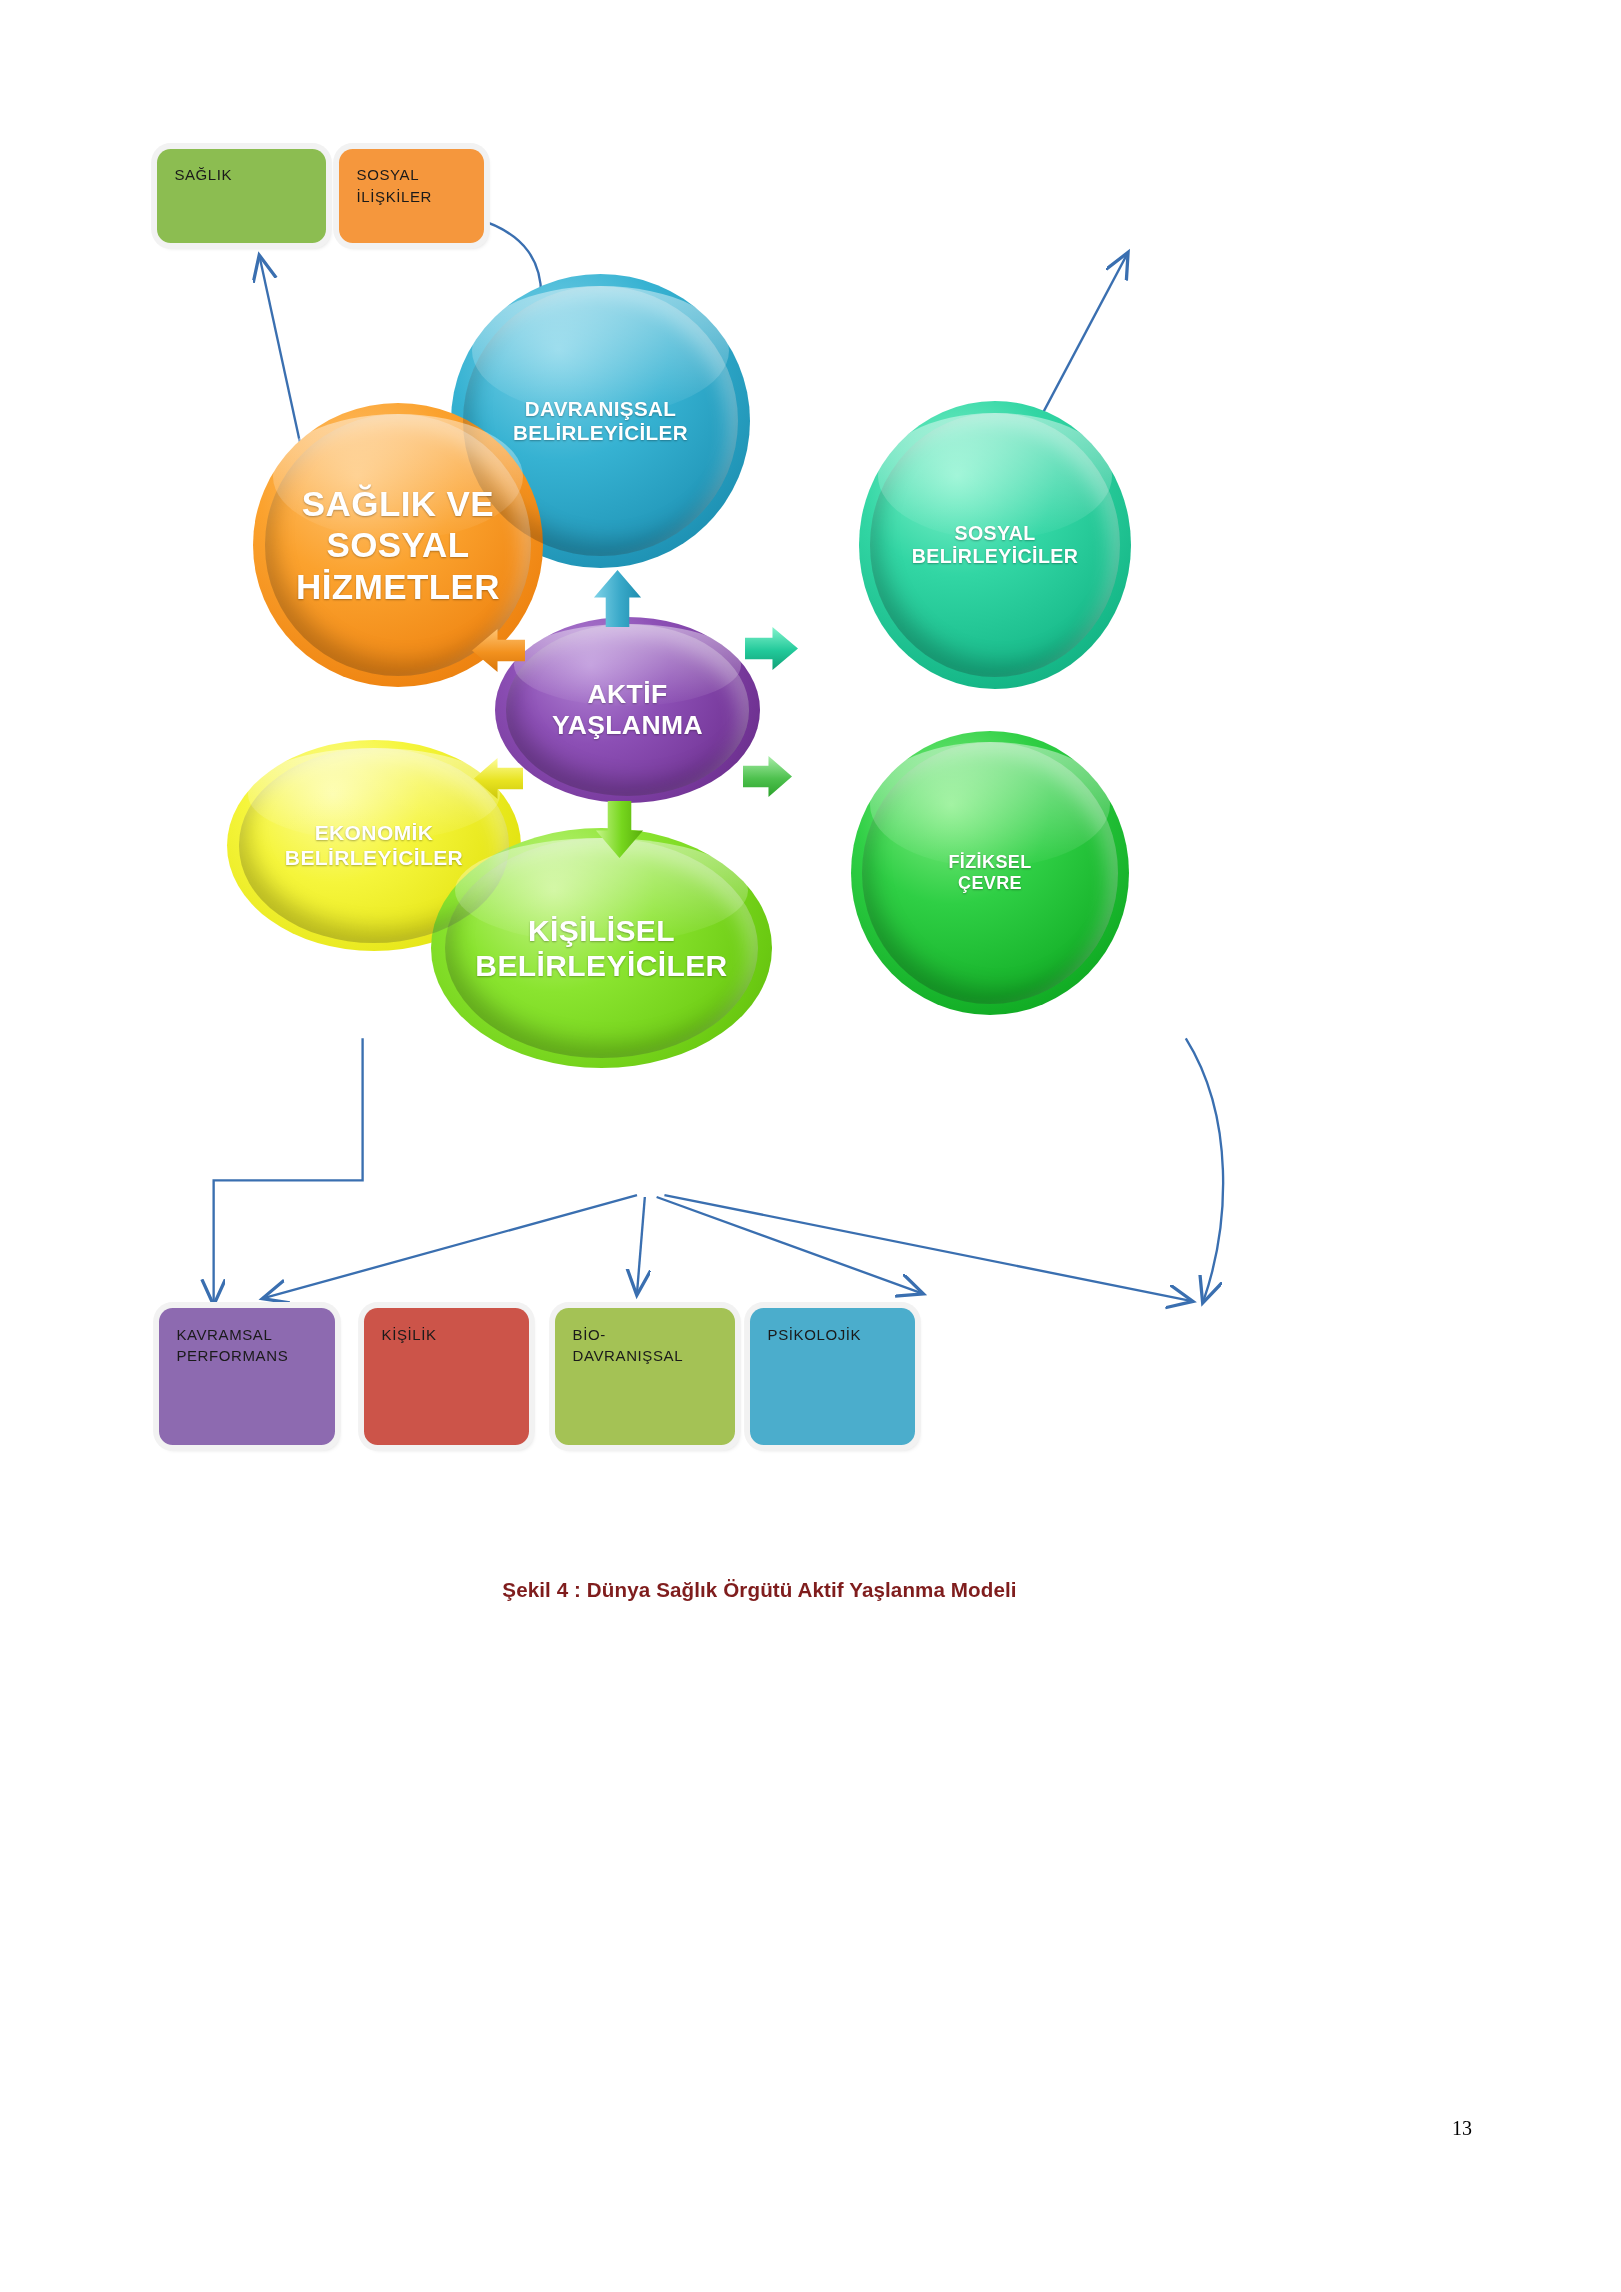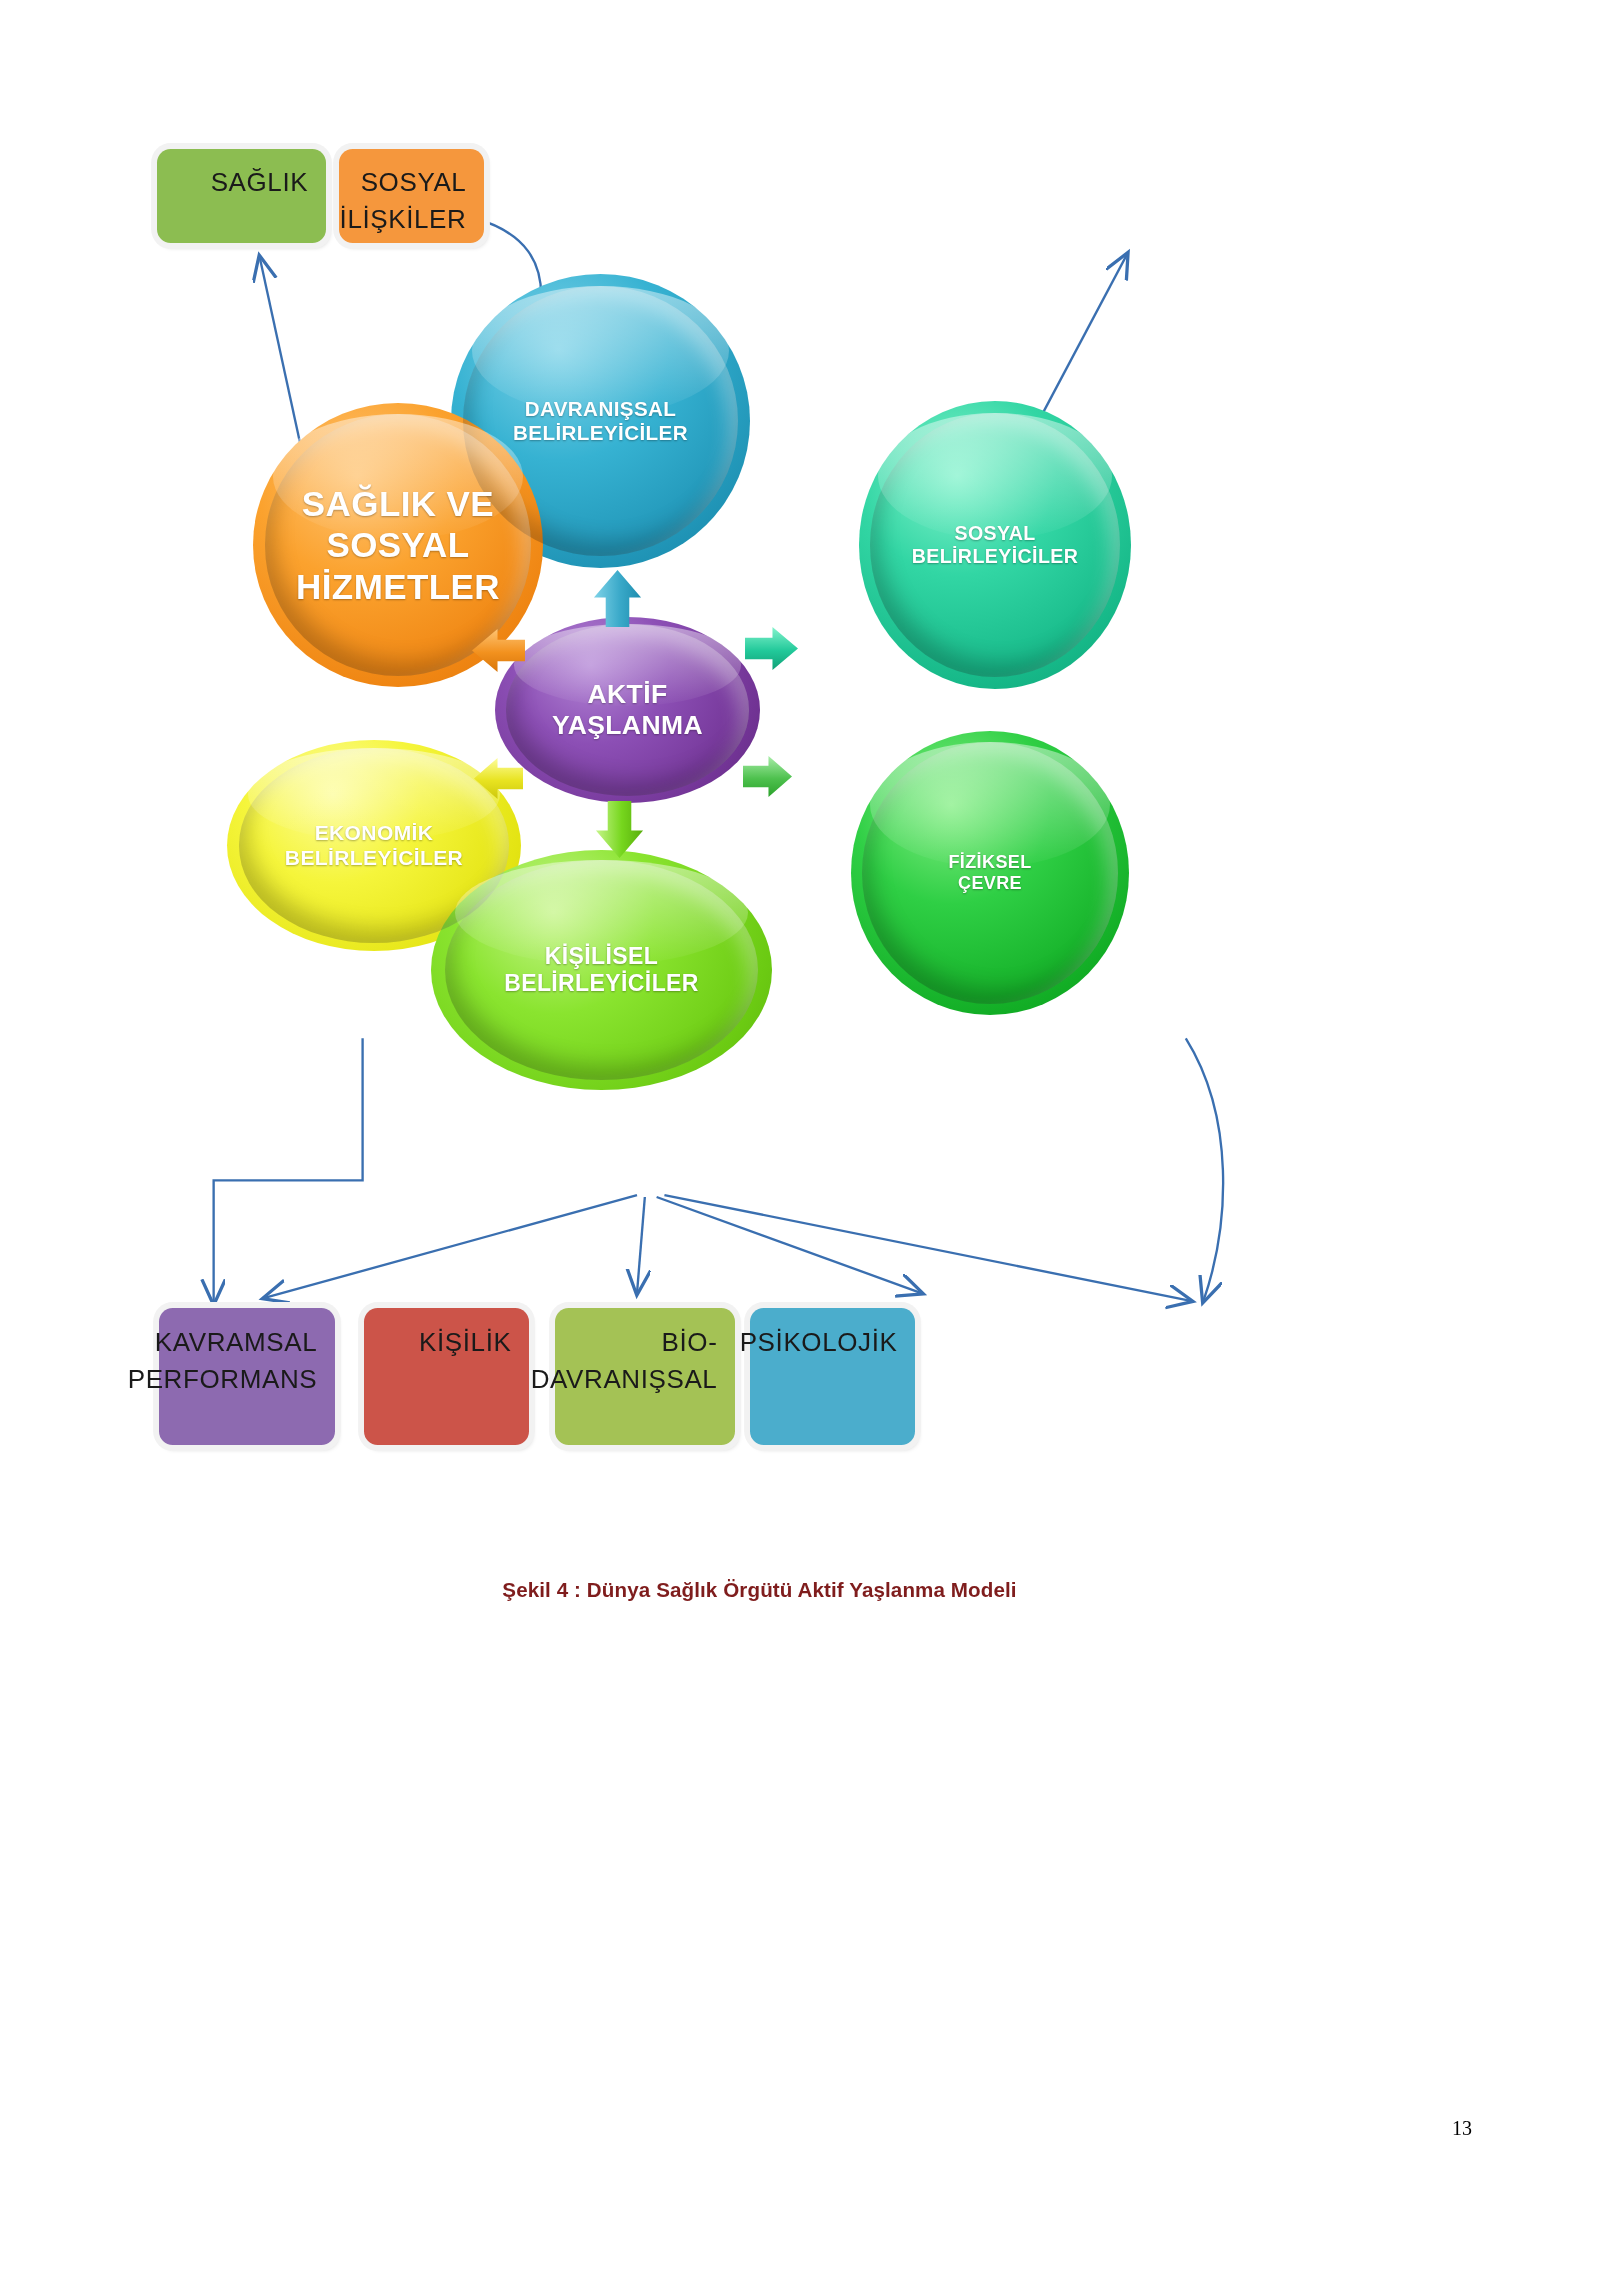--- a/index.html
+++ b/index.html
@@ -42,24 +42,24 @@
   }
 
   
   .rect-node {
     position: absolute;
     border-radius: 13.7px;
     box-sizing: border-box;
     display: flex;
     flex-direction: column;
     justify-content: flex-start;
-    align-items: flex-end;
+    align-items: flex-start;
     padding: 15.7px 17.6px 0 17.6px;
     box-shadow: 0 0 0 5.9px #f2f2f2, 2.9px 3.9px 4.9px rgba(0,0,0,0.22);
-    font-size: 26px;
+    font-size: 15px;
     letter-spacing: 0.6px;
     color: #1a1a1a;
     line-height: 1.42;
   }
   .rect-node span { display: block; white-space: nowrap; }
 
   
   .bubble {
     position: absolute;
     border-radius: 50%;
@@ -236,23 +236,23 @@
 
     <div class="bubble" style="left:704px; top:604px; width:278px; height:284px;
                 background:radial-gradient(circle at 36% 26%, #86ef86 0%, #2fcf45 36%, #12ad25 78%, #0e971f 100%);
                 font-size:18px;">
       <div class="lbl">
         <div>FİZİKSEL</div>
         <div>ÇEVRE</div>
       </div>
     </div>
 
-    <div class="bubble" style="left:284px; top:723px; width:341px; height:240px;
+    <div class="bubble" style="left:284px; top:701px; width:341px; height:240px;
                 background:radial-gradient(circle at 36% 26%, #c6f58a 0%, #8ae42f 36%, #6bca12 78%, #5cb20f 100%);
-                font-size:23px;">
+                font-size:30px;">
       <div class="lbl">
         <div>KİŞİLİSEL</div>
         <div>BELİRLEYİCİLER</div>
       </div>
     </div>
 
     <svg class="blockarrow" style="left:443px; top:441px;" width="55" height="61" viewBox="0 0 56 62">
       <defs>
           <linearGradient id="gUp" x1="0" y1="0" x2="1" y2="0">
         <stop offset="0%" stop-color="#7fd3e8"></stop>

